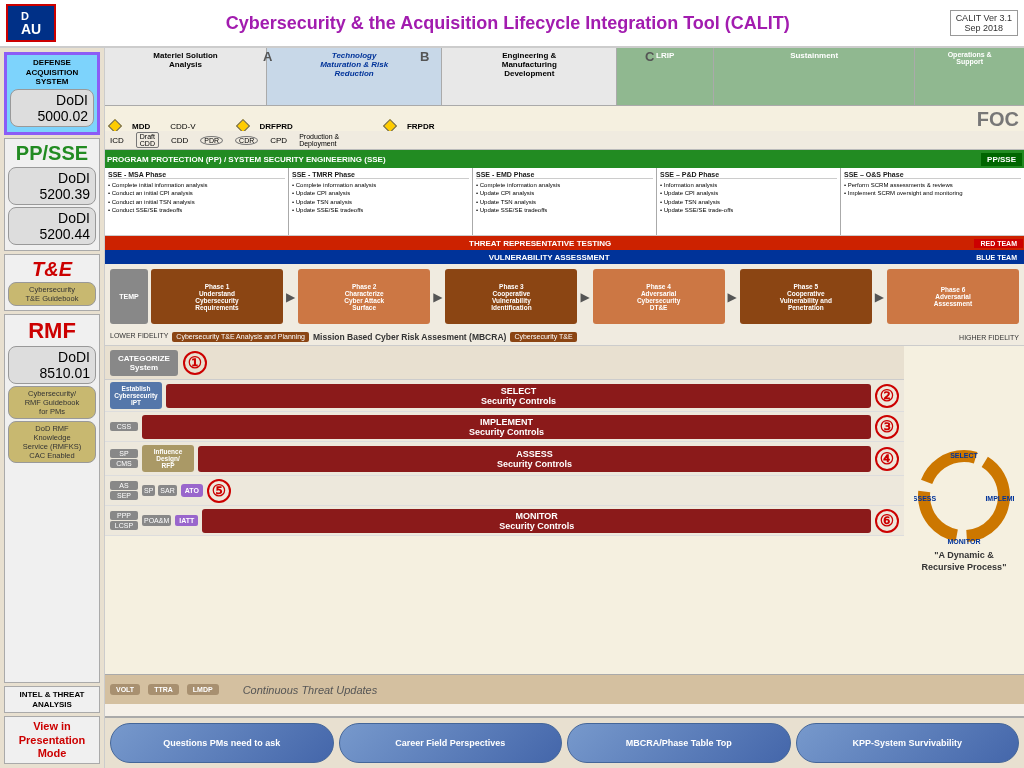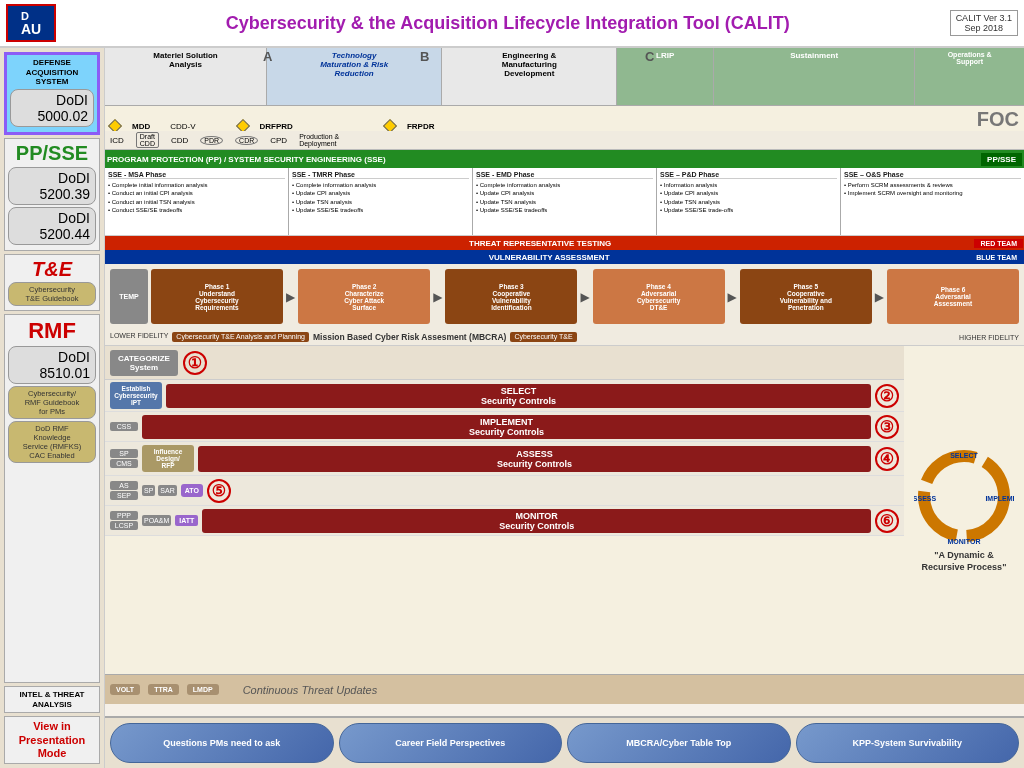--- a/index.html
+++ b/index.html
@@ -297,21 +297,21 @@
       <div class="bottom-tabs">
         <div class="bottom-tab">
           <span>Questions PMs
 need to ask</span>
         </div>
         <div class="bottom-tab">
           <span>Career Field
 Perspectives</span>
         </div>
         <div class="bottom-tab">
-          <span>MBCRA/Cyber
+          <span>MBCRA/Phase
 Table Top</span>
         </div>
         <div class="bottom-tab">
           <span>KPP-System
 Survivability</span>
         </div>
       </div>
 
     </div>
   </div>

